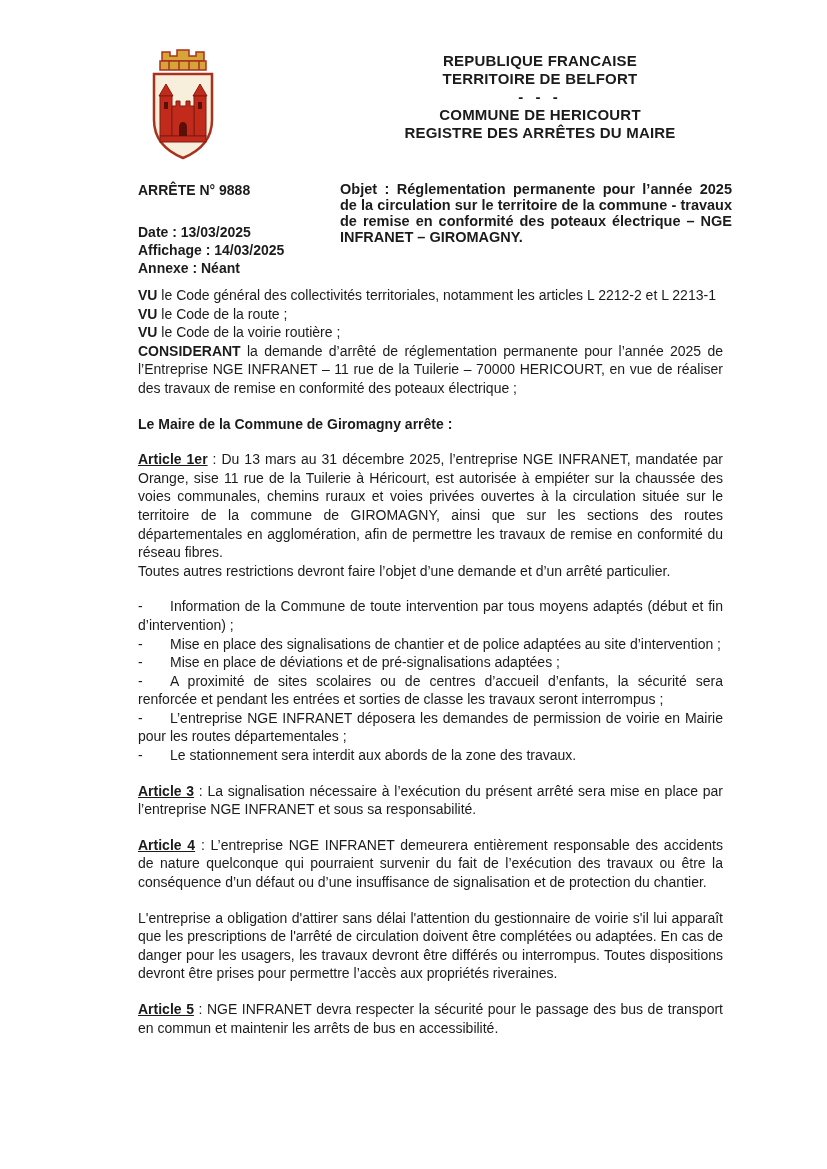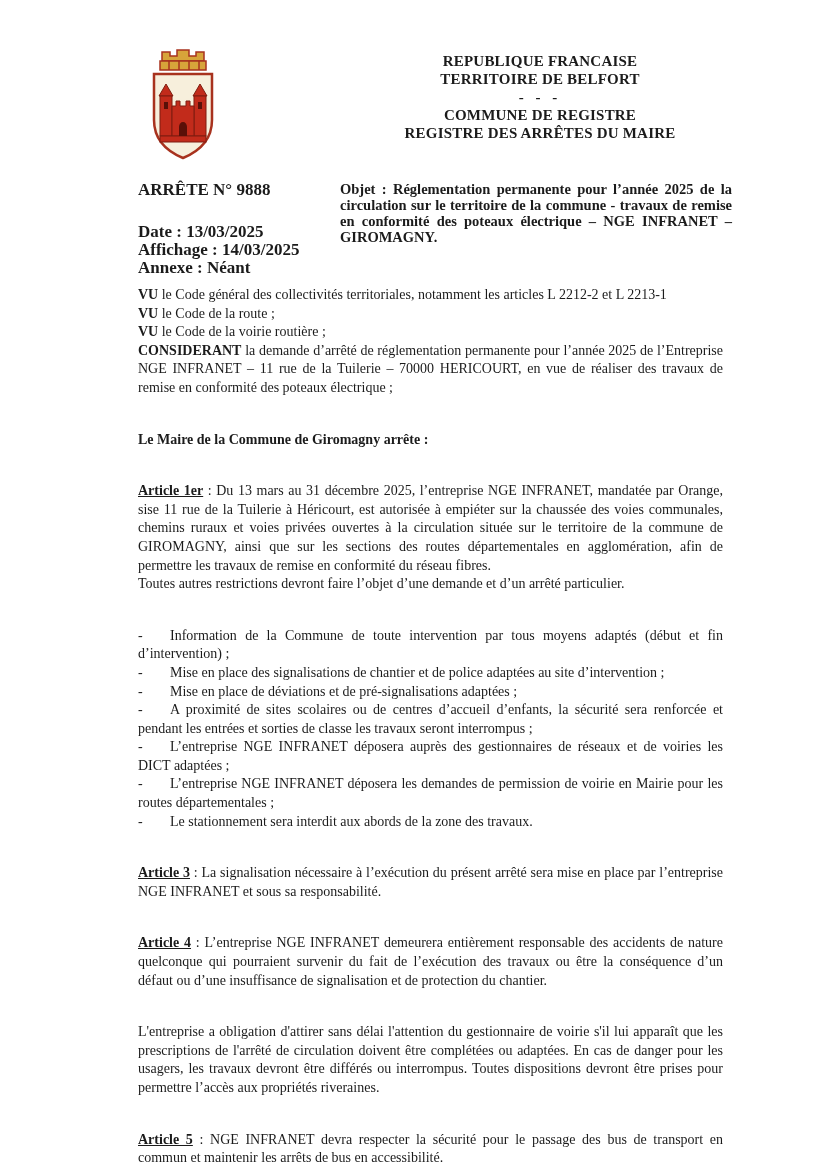--- a/index.html
+++ b/index.html
@@ -2,21 +2,21 @@
 <html><head>
   <meta charset="utf-8">
   <style>
     html, body { margin: 0; padding: 0; }
     body { background: #ffffff; }
     .page {
       position: relative;
       width: 827px;
       height: 1169px;
       background: #ffffff;
-      font-family: Liberation Serif, serif;
+      font-family: Liberation Sans, sans-serif;
       color: #1b1b1b;
       overflow: hidden;
     }
     .coat {
       position: absolute;
       left: 147px;
       top: 44px;
       width: 72px;
       height: 118px;
     }
@@ -30,21 +30,21 @@
       font-size: 15px;
       line-height: 18px;
       letter-spacing: 0.2px;
     }
     .letterhead .sep { letter-spacing: 4px; }
     .meta-left {
       position: absolute;
       left: 138px;
       top: 181px;
       font-weight: 700;
-      font-size: 17px;
+      font-size: 14px;
       line-height: 18px;
     }
     .meta-left .num { margin-bottom: 24px; }
     .objet {
       position: absolute;
       left: 340px;
       top: 181px;
       width: 392px;
       font-weight: 700;
       font-size: 14.5px;
@@ -54,21 +54,21 @@
     .doc-body {
       position: absolute;
       left: 138px;
       top: 286px;
       width: 585px;
       font-size: 14px;
       line-height: 18.6px;
       text-align: justify;
     }
     .doc-body p { margin: 0; }
-    .doc-body .gap { margin-top: 33px; }
+    .doc-body .gap { margin-top: 17px; }
     .lead { font-weight: 700; }
     .lead-u { font-weight: 700; text-decoration: underline; }
     .heading { font-weight: 700; }
     .li .dash { display: inline-block; width: 32px; }
   </style>
 </head>
 <body>
 
 <div class="page">
 
@@ -98,21 +98,21 @@
       <rect x="17" y="58" width="4" height="7" fill="#5a1008"></rect>
       <rect x="51" y="58" width="4" height="7" fill="#5a1008"></rect>
       <path d="M32 92 v-9 a4 5 0 0 1 8 0 v9 z" fill="#5a1008"></path>
     </svg>
   </div>
 
   <div class="letterhead">
     <div>REPUBLIQUE FRANCAISE</div>
     <div>TERRITOIRE DE BELFORT</div>
     <div class="sep">- - -</div>
-    <div>COMMUNE DE REGISTRE</div>
+    <div>COMMUNE DE HERICOURT</div>
     <div>REGISTRE DES ARRÊTES DU MAIRE</div>
   </div>
 
   <div class="meta-left">
     <div class="num">ARRÊTE N° 9888</div>
     <div>Date : 13/03/2025</div>
     <div>Affichage : 14/03/2025</div>
     <div>Annexe : Néant</div>
   </div>
 
@@ -128,21 +128,20 @@
     <p class="gap heading">Le Maire de la Commune de Giromagny arrête :</p>
 
     <p class="gap"><span class="lead-u">Article 1er</span><span> : Du 13 mars au 31 décembre 2025, l’entreprise NGE INFRANET, mandatée par Orange, sise 11 rue de la Tuilerie à Héricourt, est autorisée à empiéter sur la chaussée des voies communales, chemins ruraux et voies privées ouvertes à la circulation située sur le territoire de la commune de GIROMAGNY, ainsi que sur les sections des routes départementales en agglomération, afin de permettre les travaux de remise en conformité du réseau fibres.</span></p>
     <p>Toutes autres restrictions devront faire l’objet d’une demande et d’un arrêté particulier.</p>
 
 
     <p class="gap li"><span class="dash">-</span><span>Information de la Commune de toute intervention par tous moyens adaptés (début et fin d’intervention) ;</span></p>
     <p class="li"><span class="dash">-</span><span>Mise en place des signalisations de chantier et de police adaptées au site d’intervention ;</span></p>
     <p class="li"><span class="dash">-</span><span>Mise en place de déviations et de pré-signalisations adaptées ;</span></p>
     <p class="li"><span class="dash">-</span><span>A proximité de sites scolaires ou de centres d’accueil d’enfants, la sécurité sera renforcée et pendant les entrées et sorties de classe les travaux seront interrompus ;</span></p>
-    <p class="li"><span class="dash">-</span><span>L’entreprise NGE INFRANET déposera auprès des gestionnaires de réseaux et de voiries les DICT adaptées ;</span></p>
     <p class="li"><span class="dash">-</span><span>L’entreprise NGE INFRANET déposera les demandes de permission de voirie en Mairie pour les routes départementales ;</span></p>
     <p class="li"><span class="dash">-</span><span>Le stationnement sera interdit aux abords de la zone des travaux.</span></p>
 
     <p class="gap"><span class="lead-u">Article 3</span><span> : La signalisation nécessaire à l’exécution du présent arrêté sera mise en place par l’entreprise NGE INFRANET et sous sa responsabilité.</span></p>
 
     <p class="gap"><span class="lead-u">Article 4</span><span> : L’entreprise NGE INFRANET demeurera entièrement responsable des accidents de nature quelconque qui pourraient survenir du fait de l’exécution des travaux ou être la conséquence d’un défaut ou d’une insuffisance de signalisation et de protection du chantier.</span></p>
     <p class="gap">L'entreprise a obligation d'attirer sans délai l'attention du gestionnaire de voirie s'il lui apparaît que les prescriptions de l'arrêté de circulation doivent être complétées ou adaptées. En cas de danger pour les usagers, les travaux devront être différés ou interrompus. Toutes dispositions devront être prises pour permettre l’accès aux propriétés riveraines.</p>
 
     <p class="gap"><span class="lead-u">Article 5</span><span> : NGE INFRANET devra respecter la sécurité pour le passage des bus de transport en commun et maintenir les arrêts de bus en accessibilité.</span></p>
 

